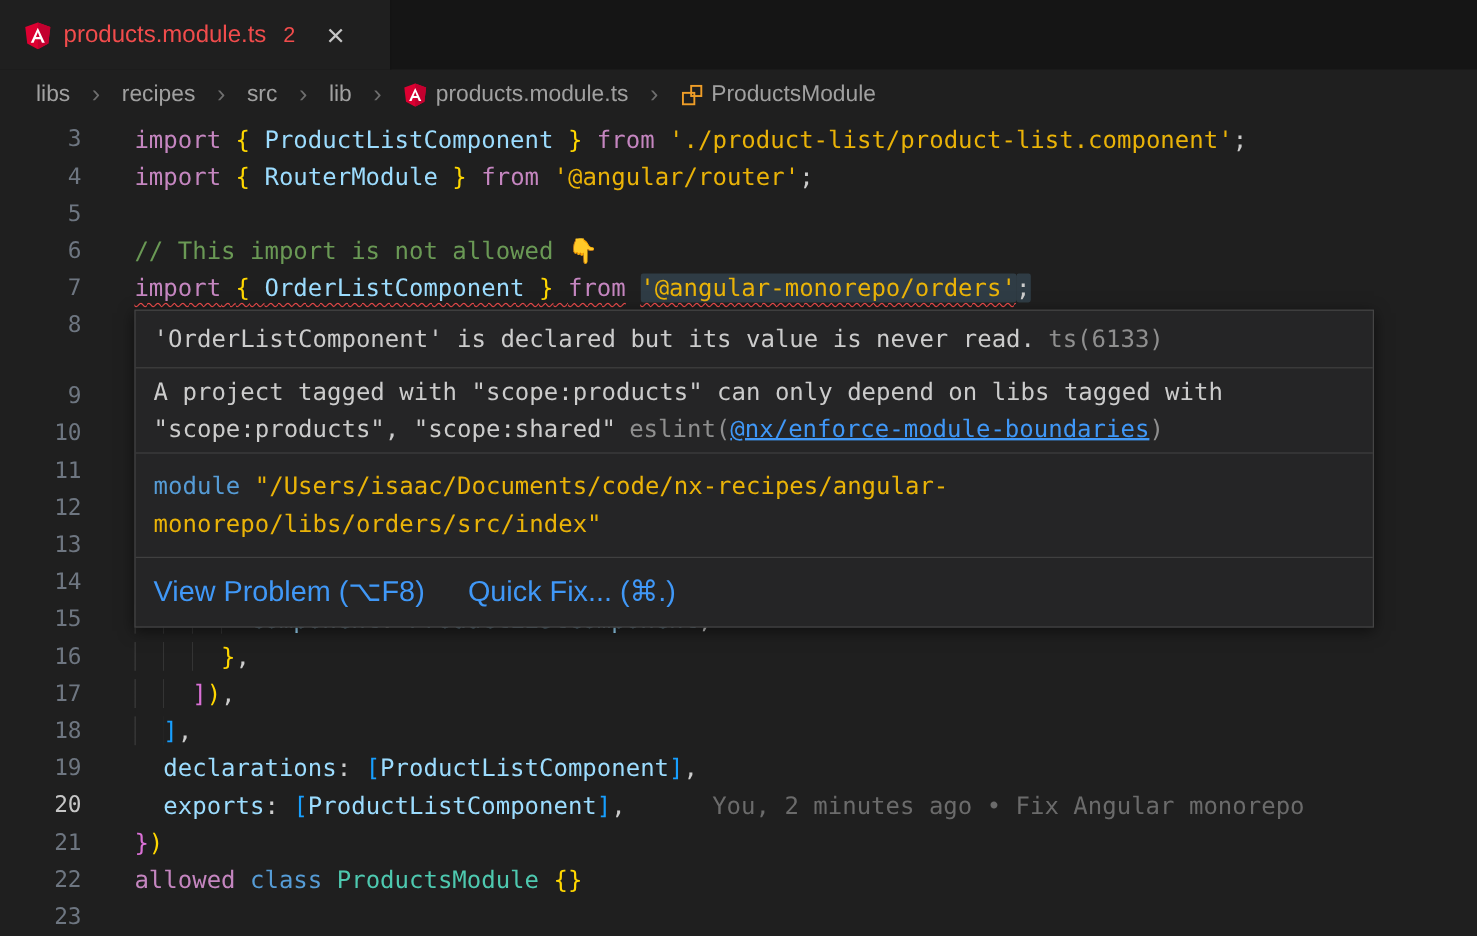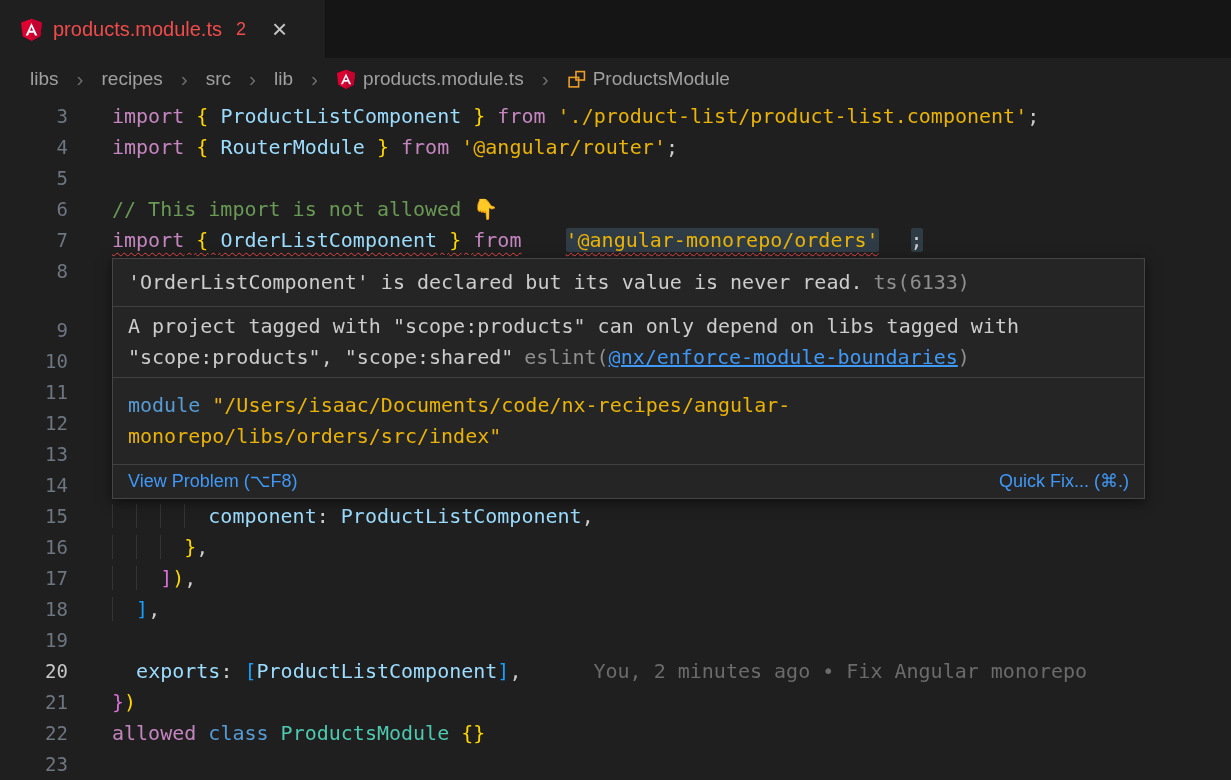--- a/index.html
+++ b/index.html
@@ -35,38 +35,38 @@
   .tok.id     { color:#9cdcfe; }
   .tok.teal   { color:#4ec9b0; }
   .tok.str    { color:#eab308; }
   .tok.cm     { color:#6a9955; }
   .tok.fg     { color:#cccccc; }
   .tok.gold   { color:#ffd700; }
   .tok.pink   { color:#da70d6; }
   .tok.brblue { color:#179fff; }
   .tok.em     { font-family:"DejaVu Sans", sans-serif; color:#e8b33c; }
   .tok.sq  { text-decoration:underline wavy #f14c4c; text-decoration-thickness:1px; text-underline-offset:5px; }
-  .tok.hl  { background:rgba(91,138,170,0.28); border-radius:2px;margin-left:32px; }
+  .tok.hl  { background:rgba(91,138,170,0.28); border-radius:2px; }
   .tok.ind { background-image:repeating-linear-gradient(to right, #343434 0 1px, transparent 1px 24.08px); }
 
   .blame { color:#6b6b6b; margin-left:72px; }
 
   
   .hover { position:absolute; left:112px; top:158px; width:1033px; z-index:5;
            background:#252526; border:1px solid #454545; box-shadow:0 3px 12px rgba(0,0,0,0.55);
            color:#cccccc; font-size:20px; font-family:"DejaVu Sans Mono", monospace; }
   .hv-sec { line-height:31px; }
   .hv-s1 { padding:8px 15px; }
   .hv-s2 { padding:4px 15px; border-top:1px solid #404040; }
   .hv-s3 { padding:12px 15px; border-top:1px solid #404040; }
   .hv-src { color:#8f8f8f; }
   .hv-gap { margin-left:11px; }
   .hv-link { color:#4098f7; text-decoration:underline; cursor:pointer; }
-  .hv-actions { border-top:1px solid #404040; padding:4px 15px; display:flex; gap:36px;
-                font-family:"Liberation Sans", sans-serif; font-size:18px; line-height:25px;justify-content:space-between; }
+  .hv-actions { border-top:1px solid #404040; padding:16px 15px; display:flex; gap:36px;
+                font-family:"Liberation Sans", sans-serif; font-size:24px; line-height:25px; }
   .hv-actions .hv-action { color:#4098f7; cursor:pointer; }
 </style>
 </head>
 <body>
 
 <div class="window">
 
   <div class="tabbar">
     <div class="tab">
       <span class="tab-icon">
@@ -132,21 +132,21 @@
         <div class="code-row"><span class="gutter">9</span><span class="code"></span></div>
         <div class="code-row"><span class="gutter">10</span><span class="code"></span></div>
         <div class="code-row"><span class="gutter">11</span><span class="code"></span></div>
         <div class="code-row"><span class="gutter">12</span><span class="code"></span></div>
         <div class="code-row"><span class="gutter">13</span><span class="code"></span></div>
         <div class="code-row"><span class="gutter">14</span><span class="code"></span></div>
         <div class="code-row"><span class="gutter">15</span><span class="code"><span class="tok fg ind">        </span><span class="tok id">component</span><span class="tok fg">: </span><span class="tok id">ProductListComponent</span><span class="tok fg">,</span></span></div>
         <div class="code-row"><span class="gutter">16</span><span class="code"><span class="tok fg ind">      </span><span class="tok gold">}</span><span class="tok fg">,</span></span></div>
         <div class="code-row"><span class="gutter">17</span><span class="code"><span class="tok fg ind">    </span><span class="tok pink">]</span><span class="tok gold">)</span><span class="tok fg">,</span></span></div>
         <div class="code-row"><span class="gutter">18</span><span class="code"><span class="tok fg ind">  </span><span class="tok brblue">]</span><span class="tok fg">,</span></span></div>
-        <div class="code-row"><span class="gutter">19</span></div>
+        <div class="code-row"><span class="gutter">19</span><span class="code"><span class="tok fg">  </span><span class="tok id">declarations</span><span class="tok fg">: </span><span class="tok brblue">[</span><span class="tok id">ProductListComponent</span><span class="tok brblue">]</span><span class="tok fg">,</span></span></div>
         <div class="code-row current"><span class="gutter">20</span><span class="code"><span class="tok fg">  </span><span class="tok id">exports</span><span class="tok fg">: </span><span class="tok brblue">[</span><span class="tok id">ProductListComponent</span><span class="tok brblue">]</span><span class="tok fg">,</span><span class="blame">You, 2 minutes ago • Fix Angular monorepo</span></span></div>
         <div class="code-row"><span class="gutter">21</span><span class="code"><span class="tok pink">}</span><span class="tok gold">)</span></span></div>
         <div class="code-row"><span class="gutter">22</span><span class="code"><span class="tok kw">allowed</span><span class="tok fg"> </span><span class="tok blue">class</span><span class="tok fg"> </span><span class="tok teal">ProductsModule</span><span class="tok fg"> </span><span class="tok gold">{}</span></span></div>
         <div class="code-row"><span class="gutter">23</span><span class="code"></span></div>
       </div>
 
     <div class="hover">
       <div class="hv-sec hv-s1">
         <span>'OrderListComponent' is declared but its value is never read.</span><span class="hv-src hv-gap">ts(6133)</span>
       </div>

